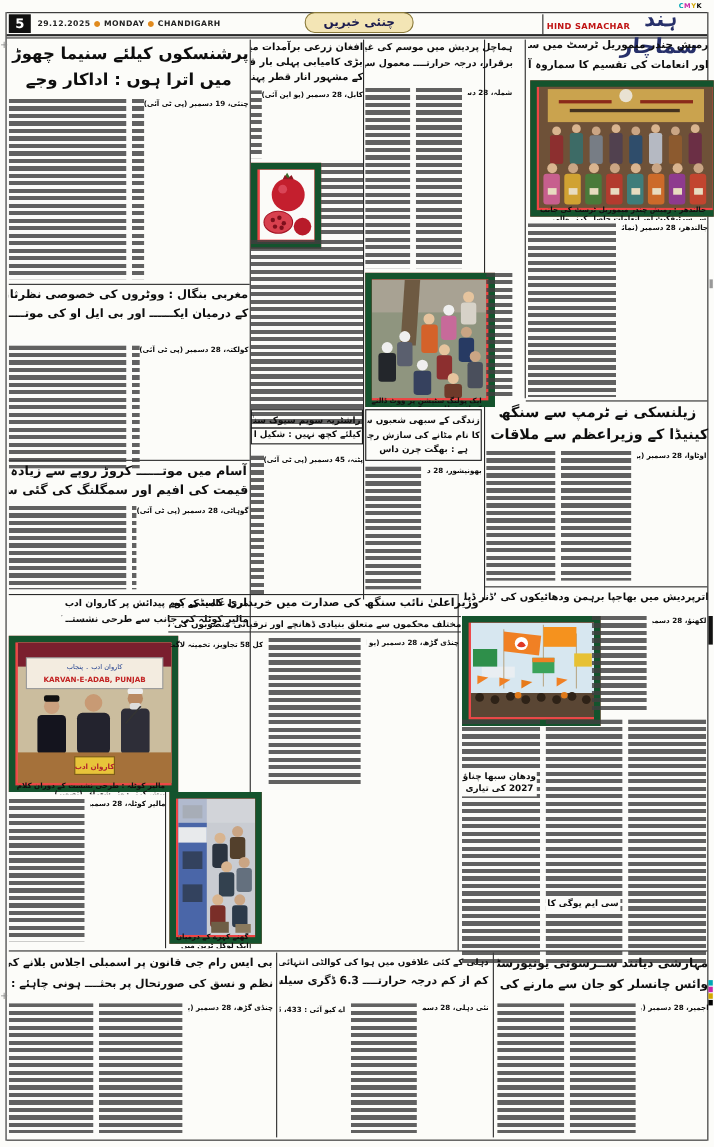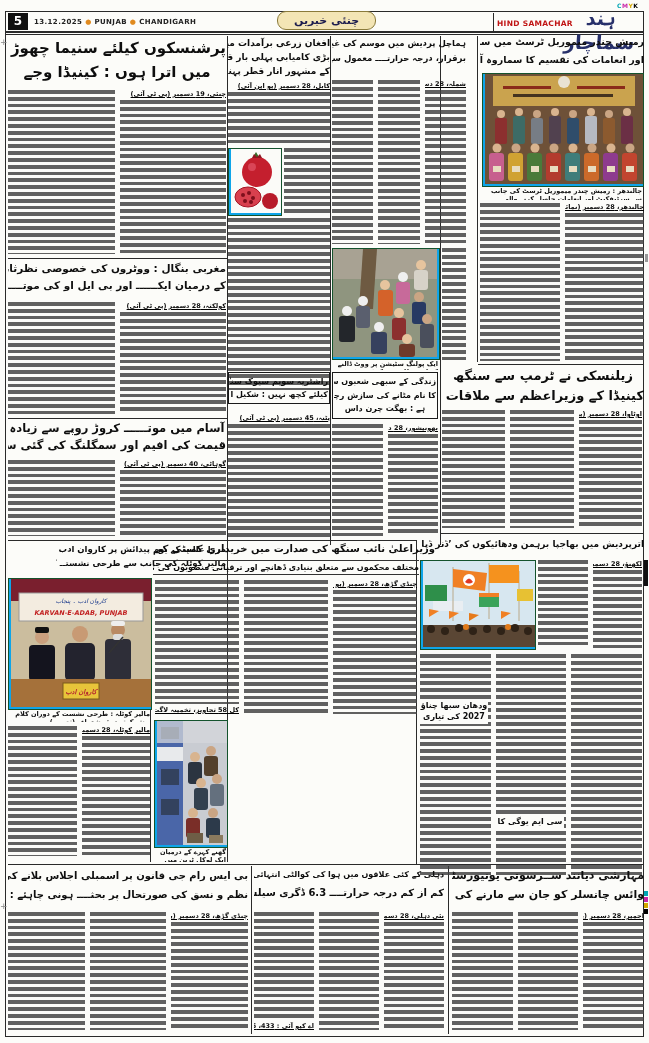--- a/index.html
+++ b/index.html
@@ -4,28 +4,28 @@
 <style>
   html,body{margin:0;padding:0;background:#ffffff;}
   #page{position:relative;width:649px;height:1043px;background:#fcfcf9;overflow:hidden;
         font-family:"DejaVu Sans",sans-serif;}
   .rule{position:absolute;background:#2a2a2a;}
   .vr{width:1px;} .hr{height:1px;}
   .art{position:absolute;direction:rtl;}
   .hl{font-weight:bold;color:#0e0e0e;text-align:center;direction:rtl;overflow:hidden;white-space:nowrap;}
   .hlbox{border:1px solid #1a1a1a;padding:2px 1px;}
   .cols{position:absolute;display:flex;direction:rtl;gap:5px;}
-  .simcol{flex:1;display:flex;flex-direction:column;overflow:hidden;text-decoration:underline;}
+  .simcol{flex:1;display:flex;flex-direction:row;overflow:hidden;}
   .dl{font:bold 6.5px/8px "DejaVu Sans",sans-serif;color:#0c0c0c;direction:rtl;text-align:right;
       white-space:nowrap;overflow:hidden;margin-bottom:2px;}
   .dl2{margin-top:2px;margin-bottom:0;}
   .fill{flex:1;background-image:repeating-linear-gradient(to bottom,#3f3f3f 0 3.8px,transparent 3.8px 6.8px);opacity:.82;}
   .caption{position:absolute;font:bold 6.5px/8px "DejaVu Sans",sans-serif;color:#101010;direction:rtl;
            text-align:right;overflow:hidden;}
-  .photo{position:absolute;border:1px solid #14532d;background:#0ea5e9;overflow:hidden;font-style:italic;}
+  .photo{position:absolute;border:6px solid #14532d;background:#ef4444;overflow:hidden;}
   .photo svg{display:block;}
   
   #pagenum{position:absolute;left:8px;top:13px;width:20px;height:17px;background:#101010;color:#fff;
            font:bold 12px/17px "DejaVu Sans",sans-serif;text-align:center;}
   #dateline{position:absolute;left:34px;top:18px;font:bold 7px/9px "DejaVu Sans",sans-serif;color:#222;
             letter-spacing:.4px;}
   .dot{color:#e08a1e;font-size:7px;}
   #badge{position:absolute;left:277px;top:11px;height:15px;padding:1px 16px;background:#f3e5b5;
          border:1px solid #8a7a3a;border-radius:9px;font:bold 11px/15px "DejaVu Sans",sans-serif;
          color:#1c1c4e;direction:rtl;}
@@ -48,23 +48,23 @@
   <div class="rule vr" style="left:643px;top:11px;height:1026px;"></div>
   <div class="rule hr" style="left:6px;top:31px;width:637px;height:2px;"></div>
   <div class="rule hr" style="left:6px;top:34px;width:637px;"></div>
   <div class="rule hr" style="left:6px;top:1036px;width:637px;"></div>
 
   <div id="cmyk">
     <span style="color:#00a6b4">C</span><span style="color:#c726a8">M</span><span style="color:#d4a800">Y</span><span style="color:#000">K</span>
   </div>
   <div id="pagenum">5</div>
   <div id="dateline">
-    <span>13.12.2025</span>
+    <span>29.12.2025</span>
     <span class="dot">●</span>
-    <span>PUNJAB</span>
+    <span>MONDAY</span>
     <span class="dot">●</span>
     <span>CHANDIGARH</span>
   </div>
   <div id="badge">چنئی خبریں</div>
   <div class="rule vr" style="left:493px;top:13px;height:18px;"></div>
   <div id="masthead-en">HIND SAMACHAR</div>
   <div id="masthead-ur">ہند سماچار</div>
 
   <div class="plus" style="top:38px;">+</div>
   <div class="plus" style="top:902px;">+</div>
@@ -85,52 +85,52 @@
   <div class="rule vr" style="left:448px;top:866px;height:168px;"></div>
   <div class="rule hr" style="left:8px;top:258px;width:219px;"></div>
   <div class="rule hr" style="left:8px;top:418px;width:219px;"></div>
   <div class="rule hr" style="left:8px;top:540px;width:408px;"></div>
   <div class="rule hr" style="left:478px;top:364px;width:165px;"></div>
   <div class="rule hr" style="left:441px;top:533px;width:202px;"></div>
   <div class="rule hr" style="left:8px;top:864px;width:635px;"></div>
 
   <div class="art" style="left:8px;top:36px;width:218px;height:220px;">
     <div class="hl" style="font-size:15px;line-height:24px;">پرشنسکوں کیلئے سنیما چھوڑ سیاست</div>
-    <div class="hl" style="font-size:15px;line-height:24px;">میں اترا ہوں : کینیڈا وجے</div>
+    <div class="hl" style="font-size:15px;line-height:24px;">میں اترا ہوں : اداکار وجے</div>
     <div class="cols" style="left:0;top:54px;width:218px;height:164px;">
         <div class="simcol">
           <div class="dl">چنئی، 19 دسمبر (پی ٹی آئی)</div>
           <div class="fill"></div>
         </div>
         <div class="simcol">
           <div class="fill"></div>
         </div>
       </div>
   </div>
 
   <div class="art" style="left:8px;top:260px;width:218px;height:156px;">
     <div class="hl" style="font-size:10.5px;line-height:17px;">مغربی بنگال : ووٹروں کی خصوصی نظرثانی کارروائی</div>
     <div class="hl" style="font-size:10.5px;line-height:17px;">کے درمیان ایکــــــ اور بی ایل او کی موتــــــ</div>
-    <div class="cols" style="left:0;top:42px;width:218px;height:112px;">
+    <div class="cols" style="left:0;top:54px;width:218px;height:112px;">
         <div class="simcol">
           <div class="dl">کولکتہ، 28 دسمبر (پی ٹی آئی)</div>
           <div class="fill"></div>
         </div>
         <div class="simcol">
           <div class="fill"></div>
         </div>
       </div>
   </div>
 
   <div class="art" style="left:8px;top:420px;width:218px;height:118px;">
     <div class="hl" style="font-size:11.5px;line-height:17px;">آسام میں موتــــــ کروڑ روپے سے زیادہ</div>
     <div class="hl" style="font-size:11.5px;line-height:17px;">قیمت کی افیم اور سمگلنگ کی گئی سگریٹ ضبط</div>
     <div class="cols" style="left:0;top:40px;width:218px;height:76px;">
         <div class="simcol">
-          <div class="dl">گوہاٹی، 40 دسمبر (پی ٹی آئی)</div>
+          <div class="dl">گوہاٹی، 28 دسمبر (پی ٹی آئی)</div>
           <div class="fill"></div>
         </div>
         <div class="simcol">
           <div class="fill"></div>
         </div>
       </div>
   </div>
 
   <div class="art" style="left:8px;top:542px;width:218px;height:320px;">
     <div class="hl" style="width:170px;font-size:8.5px;line-height:14px;">مرزا غالب کے یوم پیدائش پر کاروان ادب پنجاب،</div>

